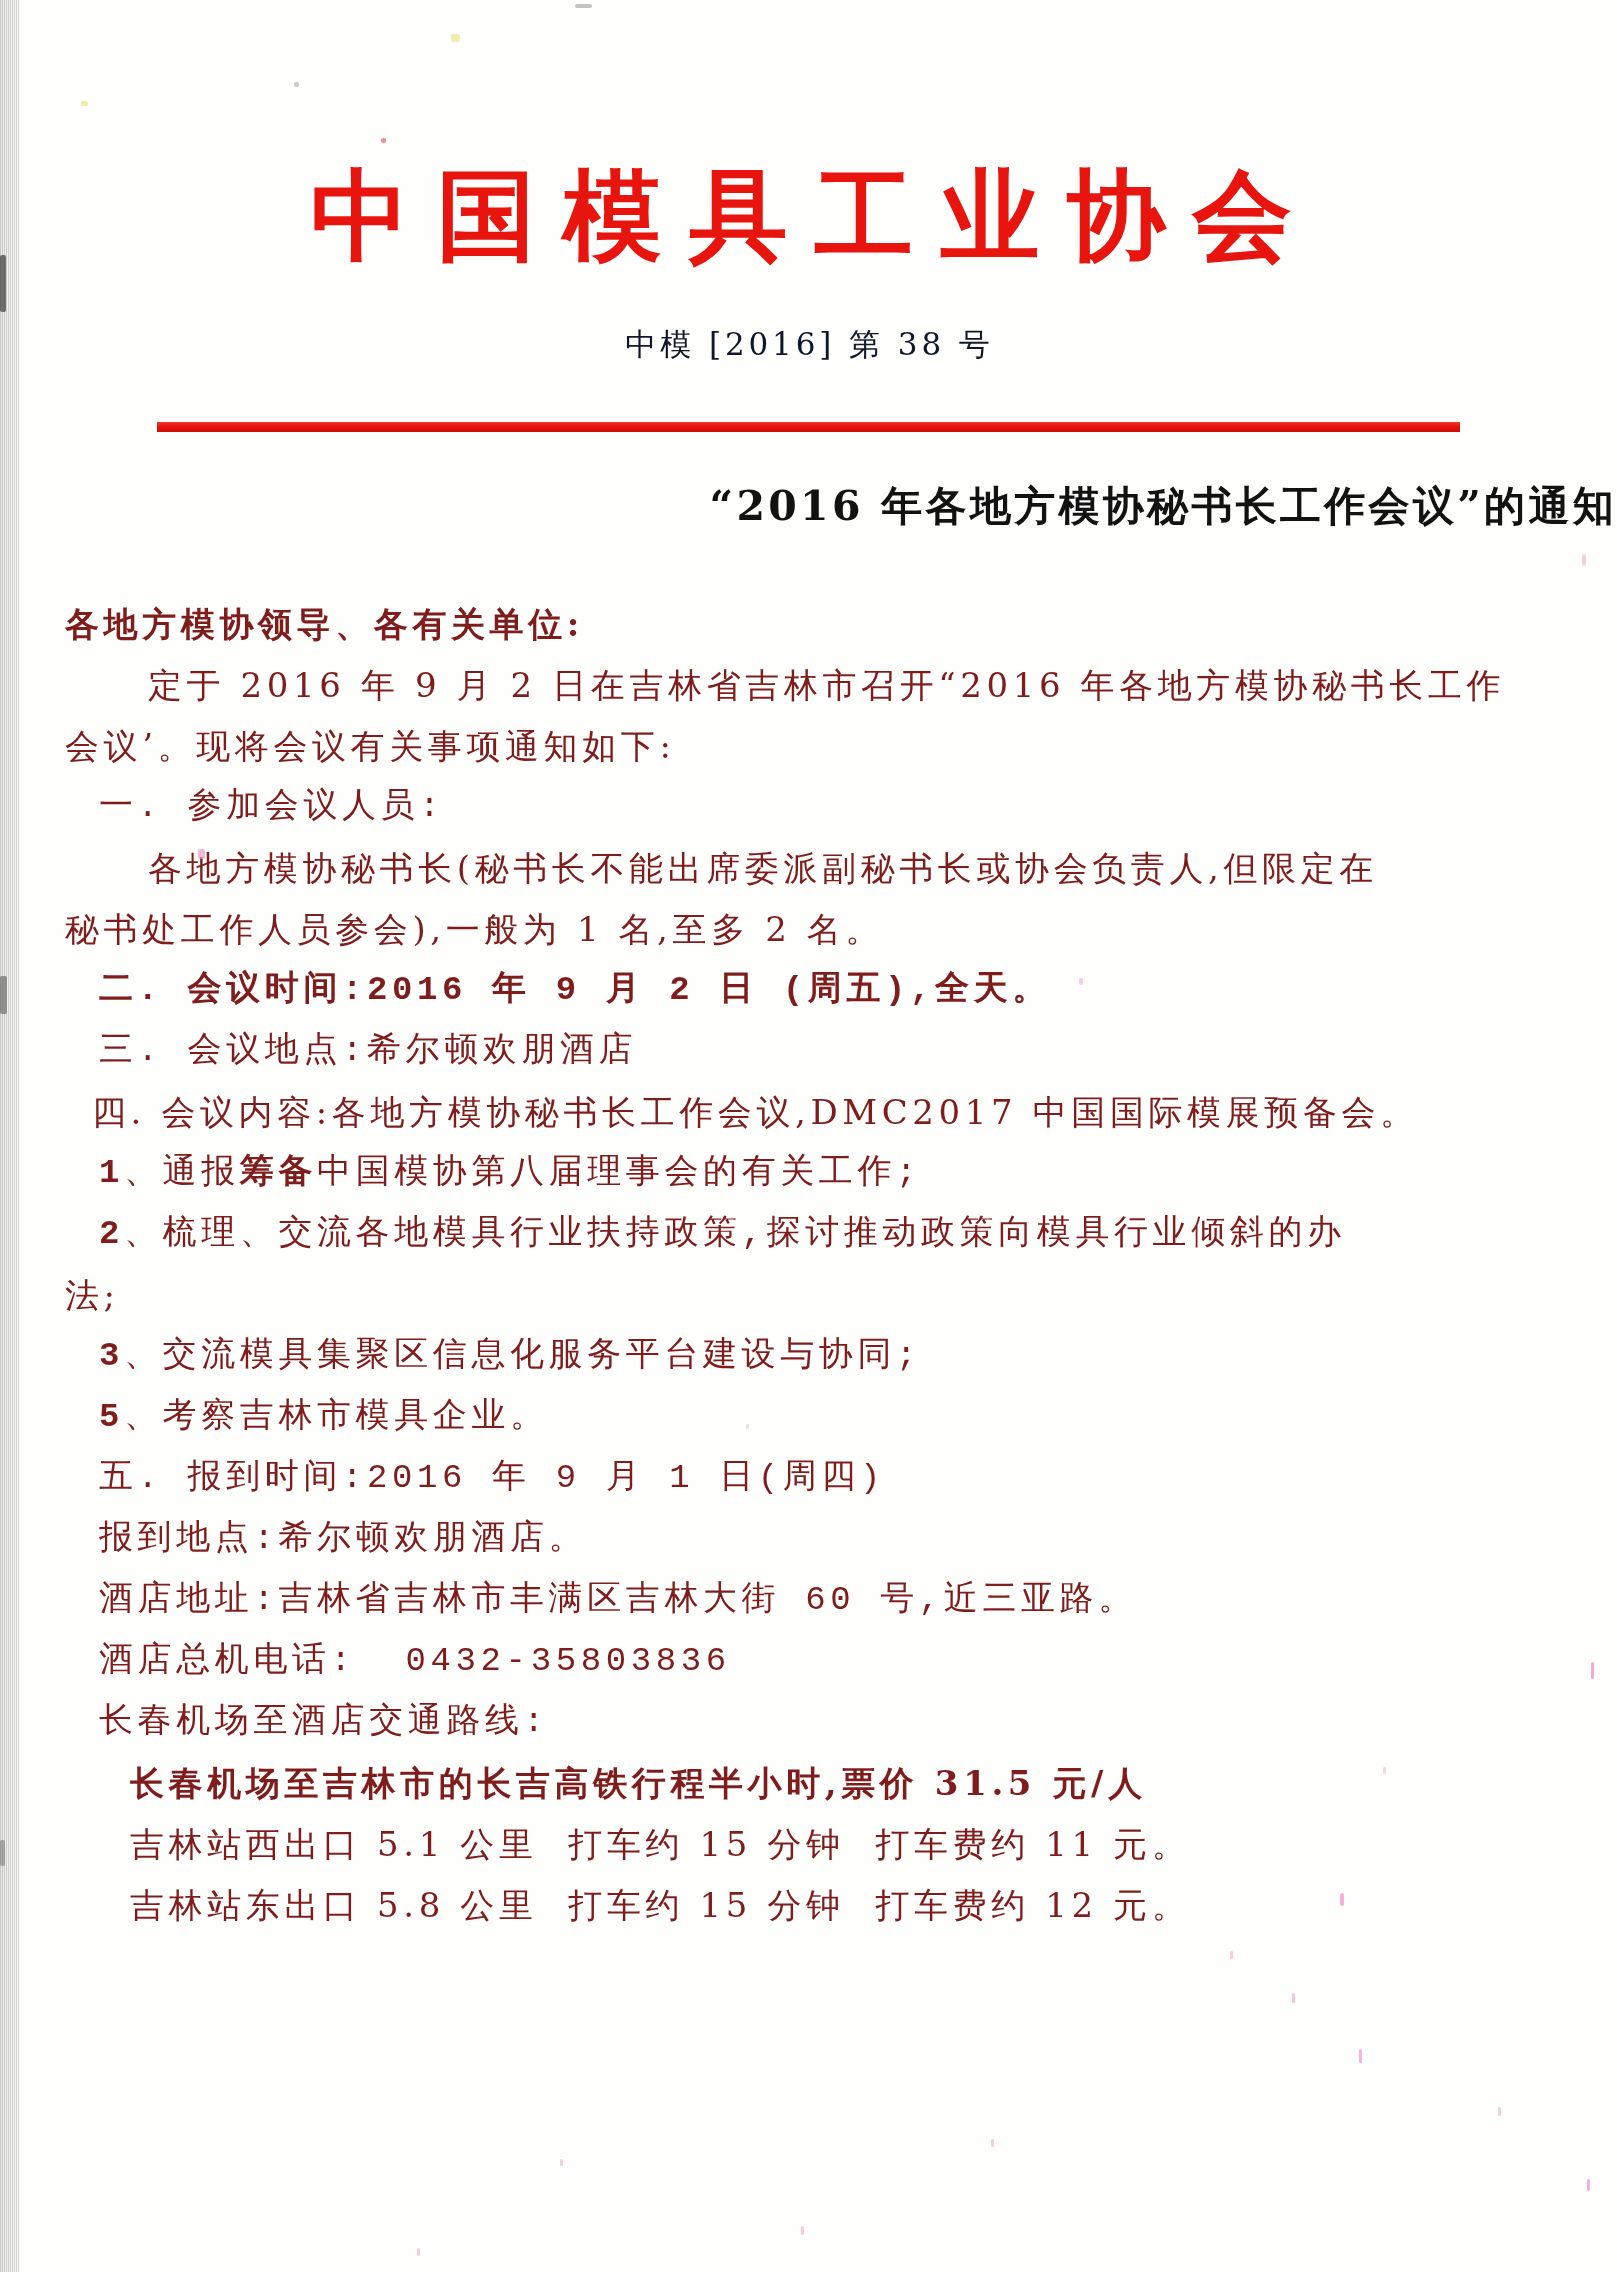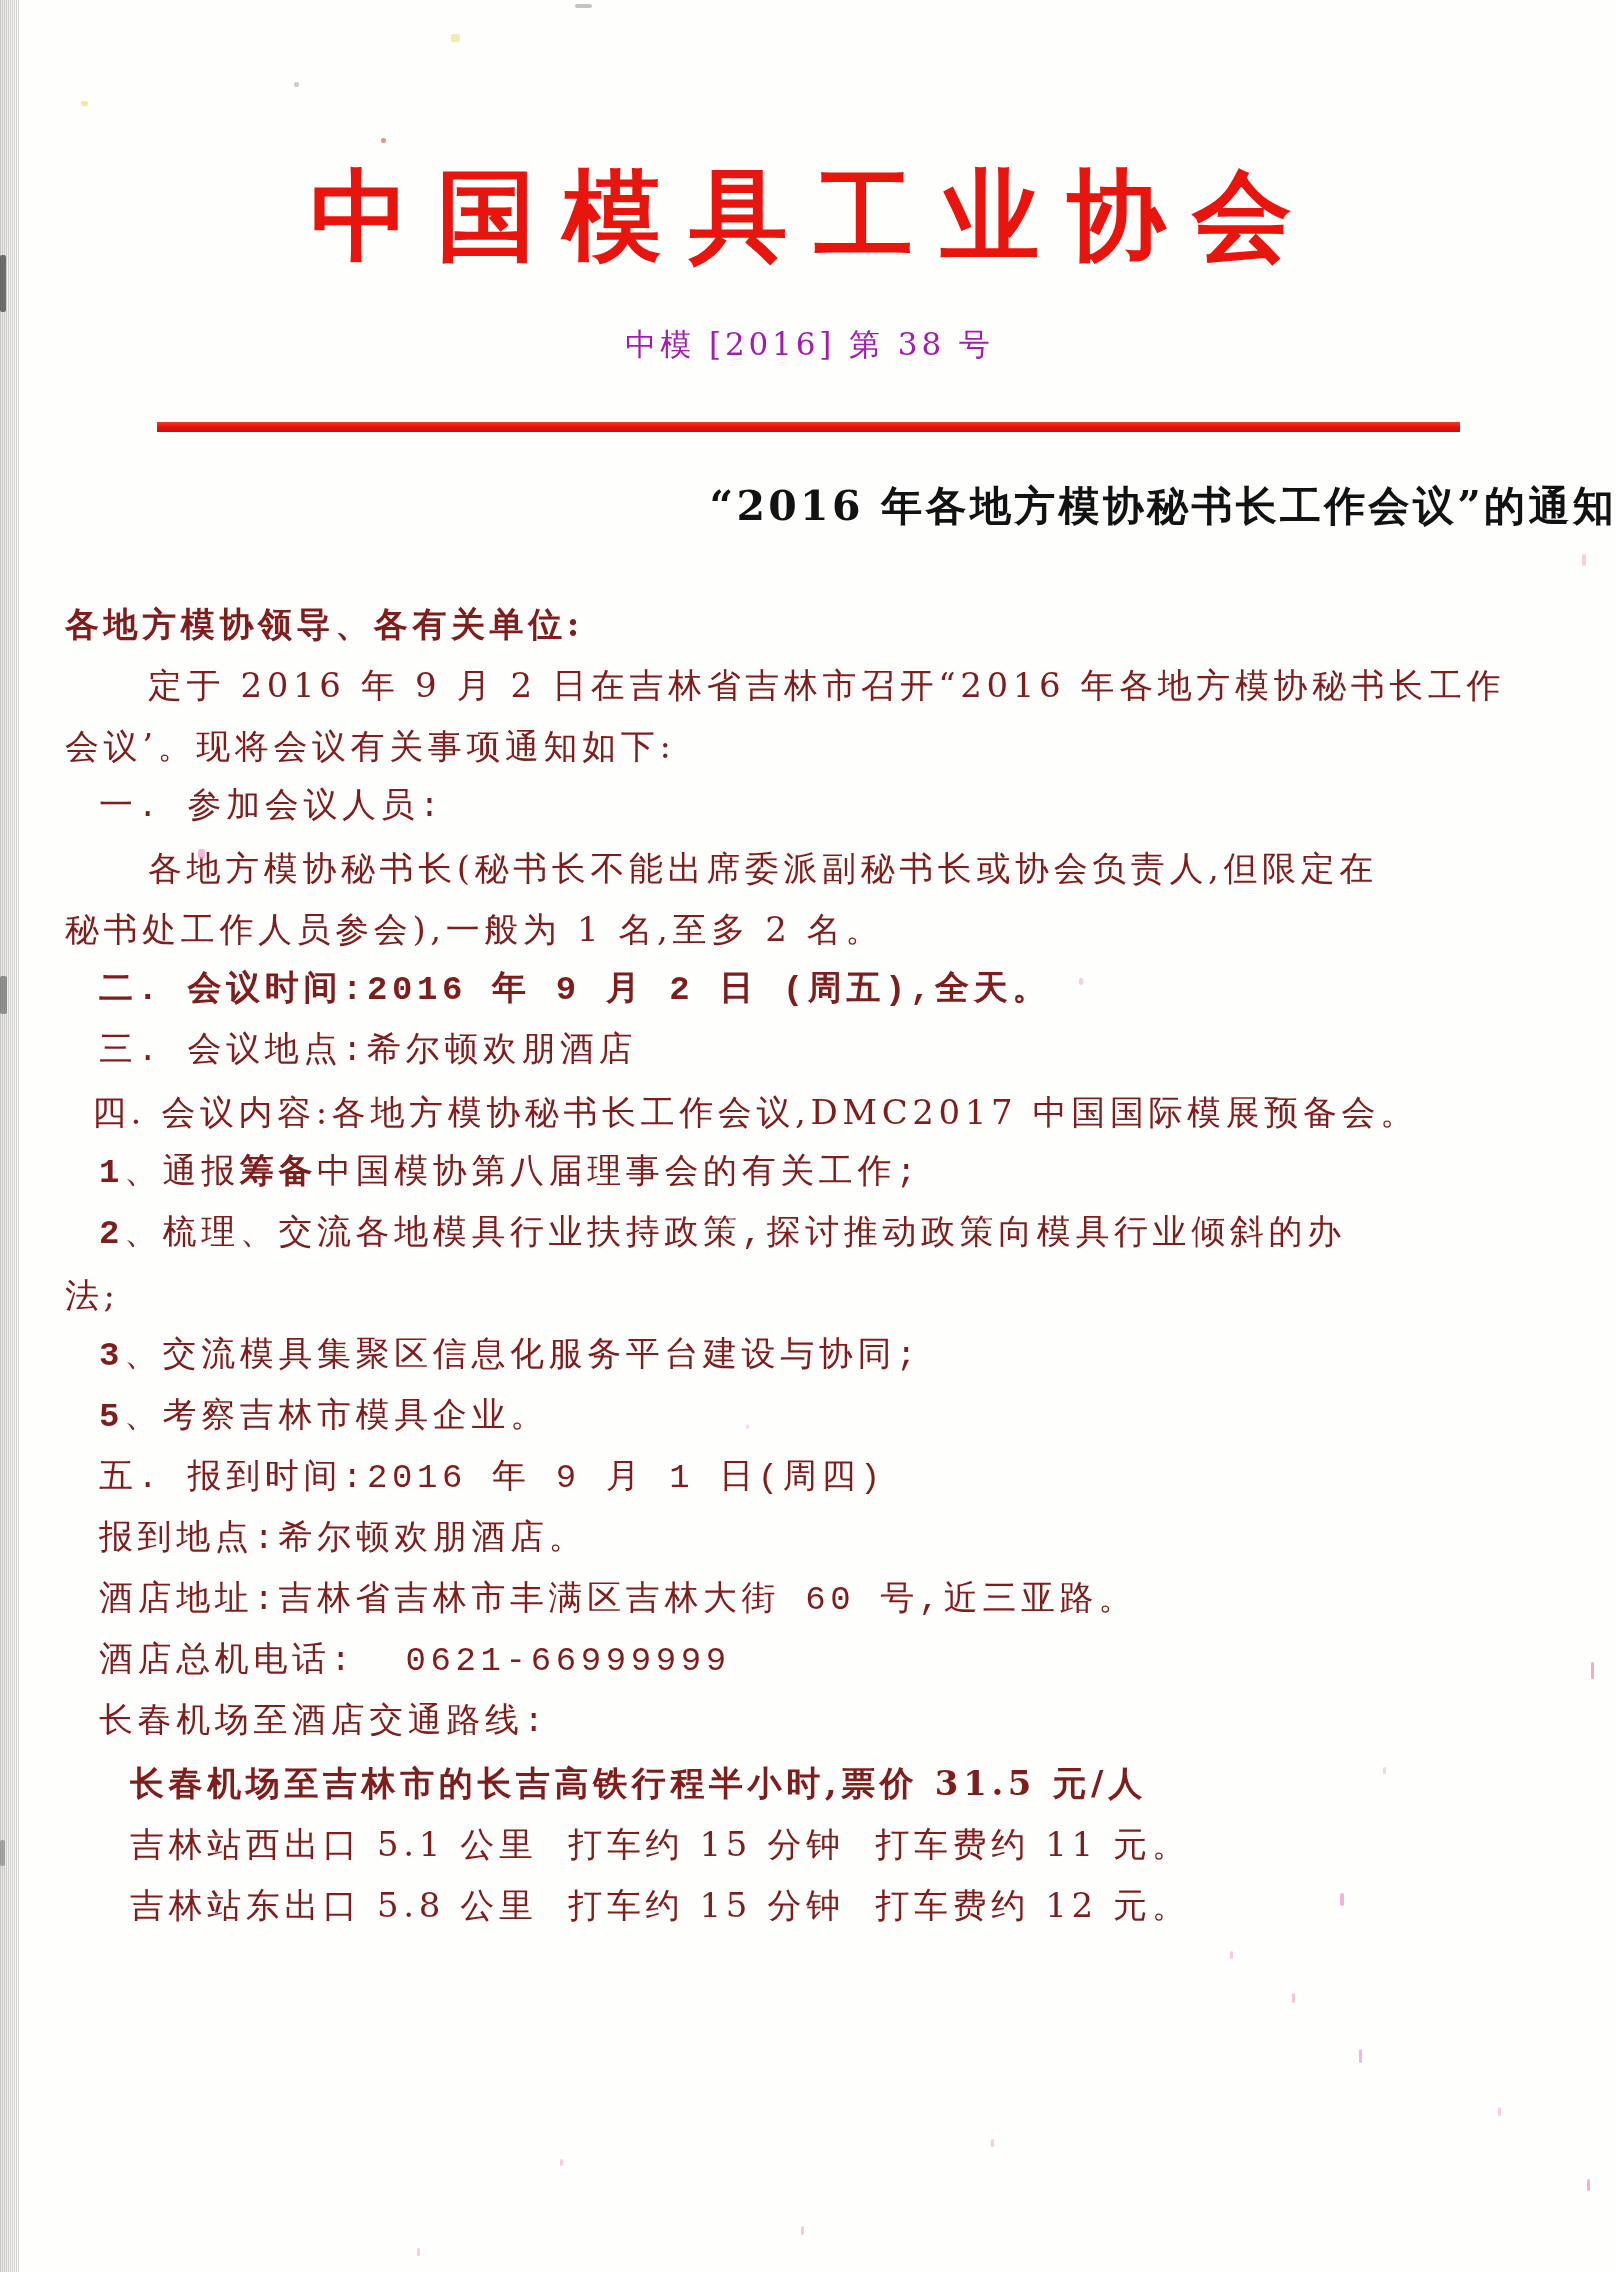--- a/index.html
+++ b/index.html
@@ -32,21 +32,21 @@
     text-align:center;
     font-size:99px;line-height:1.05;font-weight:700;
     color:var(--red);
     letter-spacing:27px;padding-left:12px;box-sizing:border-box;
   }
   .doc-number{
     position:absolute;top:326px;left:0;width:100%;
     text-align:center;
     font-size:31px;line-height:1.2;
     letter-spacing:3.9px;padding-left:2px;box-sizing:border-box;
-    color:#a21caf;
+    color:#0f172a;
   }
   .red-rule{
     position:absolute;top:422px;left:157px;
     width:1303px;height:9.8px;
     background:linear-gradient(180deg,#f23a2a 0%, var(--red) 45%, #c90d08 100%);
   }
   .doc-title{
     position:absolute;top:482px;left:0;width:100%;
     text-align:right;
     font-size:41px;line-height:1.2;font-weight:700;
@@ -97,21 +97,21 @@
       <div class="line indent-item"><span>三. 会议地点:希尔顿欢朋酒店</span></div>
       <div class="line indent-item4"><span>四. 会议内容:各地方模协秘书长工作会议,DMC2017 中国国际模展预备会。</span></div>
       <div class="line indent-item"><span class="b">1</span><span>、通报</span><span class="b">筹备</span><span>中国模协第八届理事会的有关工作;</span></div>
       <div class="line indent-item"><span class="b">2</span><span>、梳理、交流各地模具行业扶持政策,探讨推动政策向模具行业倾斜的办</span></div>
       <div class="line indent-margin"><span>法;</span></div>
       <div class="line indent-item"><span class="b">3</span><span>、交流模具集聚区信息化服务平台建设与协同;</span></div>
       <div class="line indent-item"><span class="b">5</span><span>、考察吉林市模具企业。</span></div>
       <div class="line indent-item"><span>五. 报到时间:2016 年 9 月 1 日(周四)</span></div>
       <div class="line indent-item"><span>报到地点:希尔顿欢朋酒店。</span></div>
       <div class="line indent-item"><span>酒店地址:吉林省吉林市丰满区吉林大街 60 号,近三亚路。</span></div>
-      <div class="line indent-item"><span>酒店总机电话:  0621-66999999</span></div>
+      <div class="line indent-item"><span>酒店总机电话:  0432-35803836</span></div>
       <div class="line indent-item"><span>长春机场至酒店交通路线:</span></div>
       <div class="line indent-sub bold"><span class="b">长春机场至吉林市的长吉高铁行程半小时,票价 31.5 元/人</span></div>
       <div class="line indent-sub"><span>吉林站西出口 5.1 公里  打车约 15 分钟  打车费约 11 元。</span></div>
       <div class="line indent-sub"><span>吉林站东出口 5.8 公里  打车约 15 分钟  打车费约 12 元。</span></div>
     </div>
 <div class="speck" style="left: 0px; top: 255px; width: 5.9px; height: 57px; background: rgb(71, 71, 71); opacity: 0.75;"></div>
     <div class="speck" style="left: 0px; top: 976px; width: 7.2px; height: 38px; background: rgb(90, 90, 90); opacity: 0.6;"></div>
     <div class="speck" style="left: 0px; top: 1840px; width: 5.2px; height: 26px; background: rgb(106, 106, 106); opacity: 0.5;"></div>
     <div class="speck" style="left: 575px; top: 3.9px; width: 17px; height: 3.9px; background: rgb(138, 138, 138); opacity: 0.5;"></div>
     <div class="speck" style="left: 294px; top: 82px; width: 5.2px; height: 5.2px; background: rgb(154, 154, 154); opacity: 0.5;"></div>

